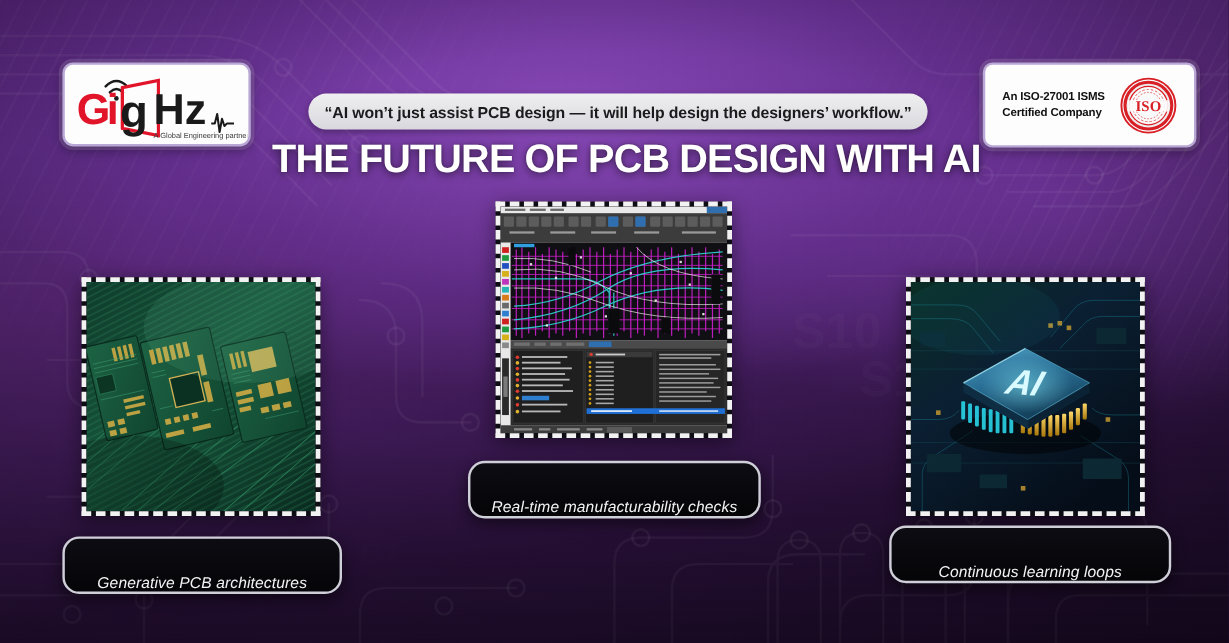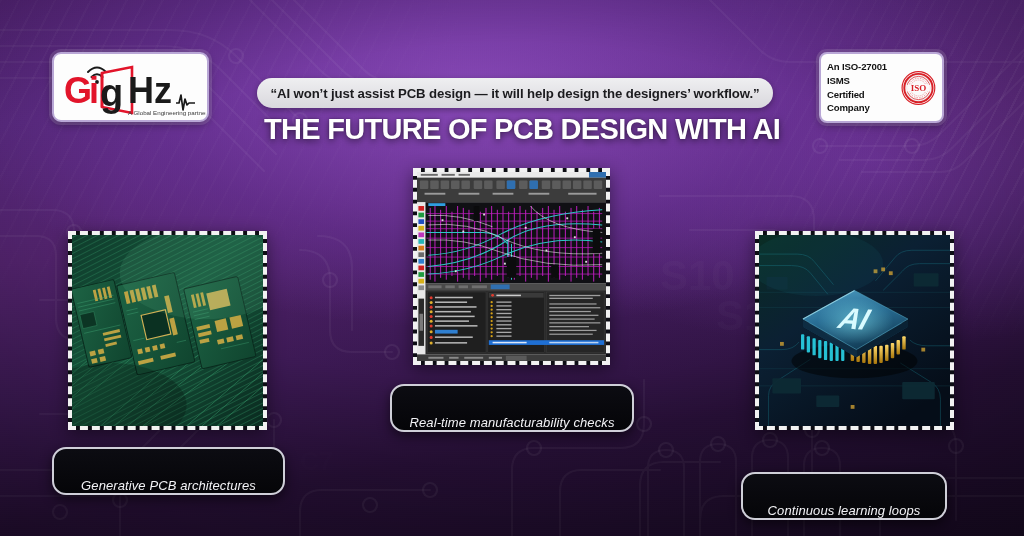--- a/index.html
+++ b/index.html
@@ -67,33 +67,33 @@
     border-radius:16px;
     box-shadow:0 2px 6px rgba(0,0,0,.33);
     display:flex; align-items:center; justify-content:center;
   }
   .quote-pill span{
     font-weight:700; font-size:13.2px; color:#1b1b1e;
     letter-spacing:-.1px; white-space:nowrap;
   }
 
   .iso-box{
-    position:absolute; left:819px; top:52px; width:125px; height:71px;
+    position:absolute; left:819px; top:52px; width:178px; height:71px;
     background:#fdfdfd; border-radius:8px;
     border:2px solid #b9a7d6;
     box-shadow:0 0 0 3px rgba(255,255,255,.13), 0 3px 9px rgba(0,0,0,.35);
     display:flex; align-items:center; justify-content:center; gap:12px;
     padding:0 6px;
   }
   .iso-txt{ font-size:9.6px; font-weight:700; color:#111; line-height:1.45; letter-spacing:-.15px; }
 
   .headline{
     position:absolute; left:0; right:0; top:113px;
     text-align:center;
-    font-size:29px; font-weight:700; letter-spacing:-.7px;
+    font-size:33px; font-weight:700; letter-spacing:-.7px;
     color:#ffffff;
     text-shadow:0 2px 7px rgba(0,0,0,.55), 0 0 2px rgba(0,0,0,.35);
     margin-left:20px;
   }
 
   
   .panel{
     position:absolute;
     border:4px dashed #f2f2f2;
     background:#0d0d14;
@@ -113,21 +113,21 @@
     border-radius:14px;
     display:flex; align-items:flex-end; justify-content:center;
     box-shadow:0 4px 12px rgba(0,0,0,.55);
   }
   .cap span{
     font-style:italic; font-size:13px; color:#f3f3f6; white-space:nowrap;
     letter-spacing:.1px;
   }
   #cap-left   { left:52px;  top:447px; width:233px; height:48px; }
   #cap-center { left:390px; top:384px; width:244px; height:48px; }
-  #cap-right  { left:741px; top:472px; width:206px; height:48px; }
+  #cap-right  { left:741px; top:438px; width:235px; height:48px; }
 </style>
 </head>
 <body>
 
 <div id="stage">
 
   <svg class="bg-layer bg-circuit" viewBox="0 0 1024 536" preserveAspectRatio="none">
     <defs>
       <g id="pad">
           <circle r="7" fill="none" stroke="#ffffff" stroke-width="2.2"></circle>

